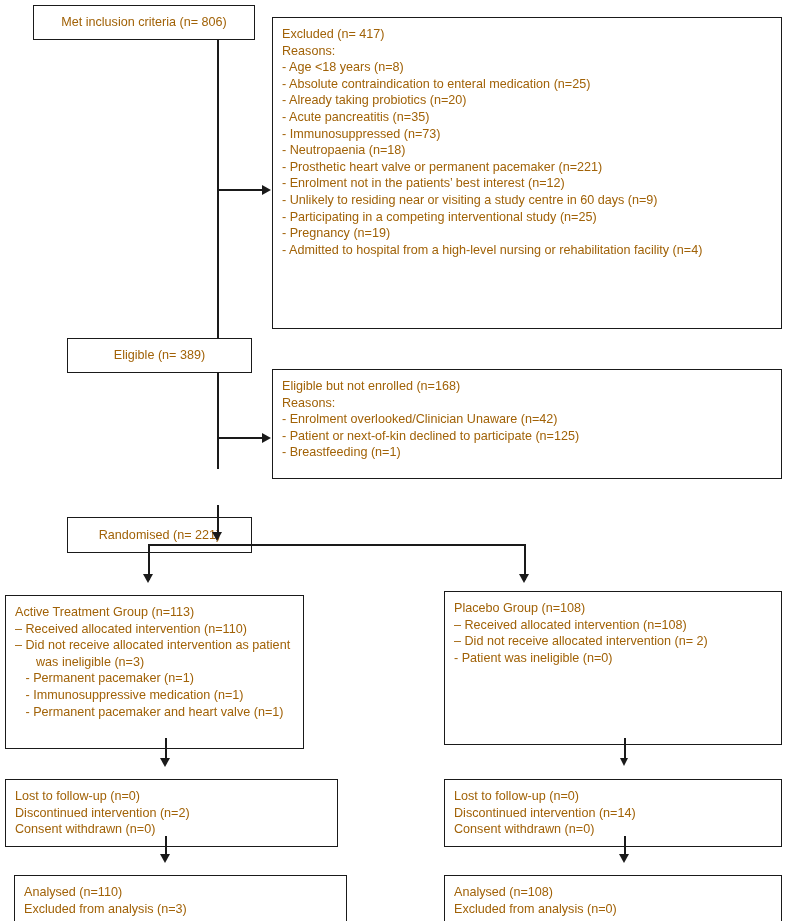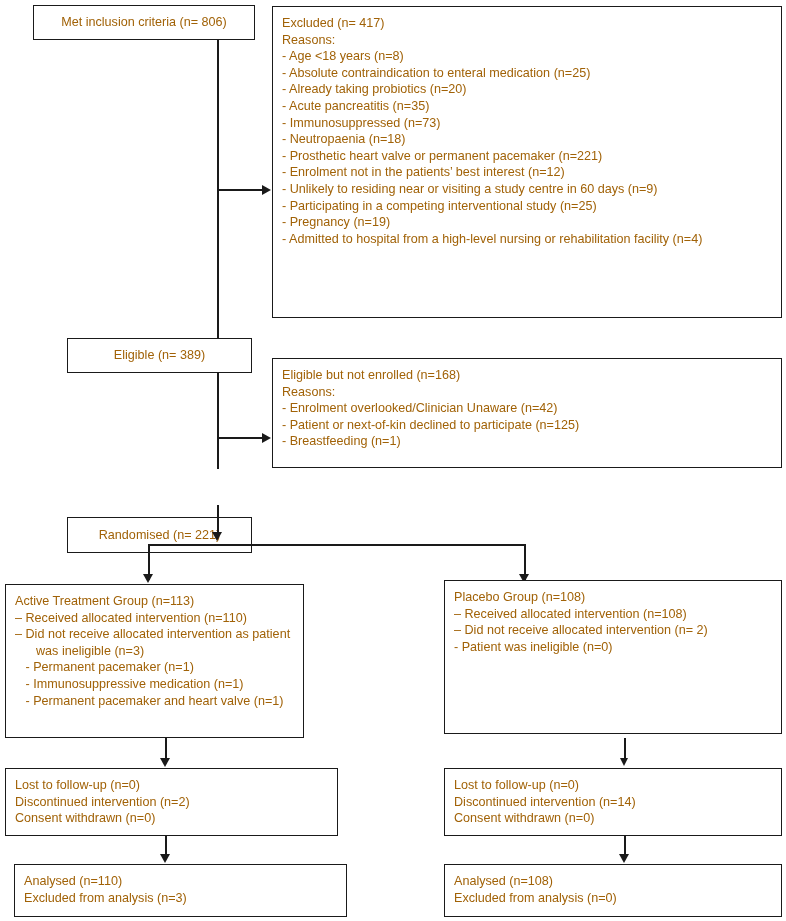--- a/index.html
+++ b/index.html
@@ -31,20 +31,21 @@
   .centered {
     display: flex;
     align-items: center;
     justify-content: center;
   }
   .centered .box-text {
     text-align: center;
   }
   .padded {
     padding: 8px 0 0 9px;
+    margin-top: 11px;
   }
   .line {
     position: absolute;
     background: #1a1a1a;
   }
   .vline { width: 1.8px; }
   .hline { height: 1.8px; }
   .arrow-down {
     position: absolute;
     width: 0;

